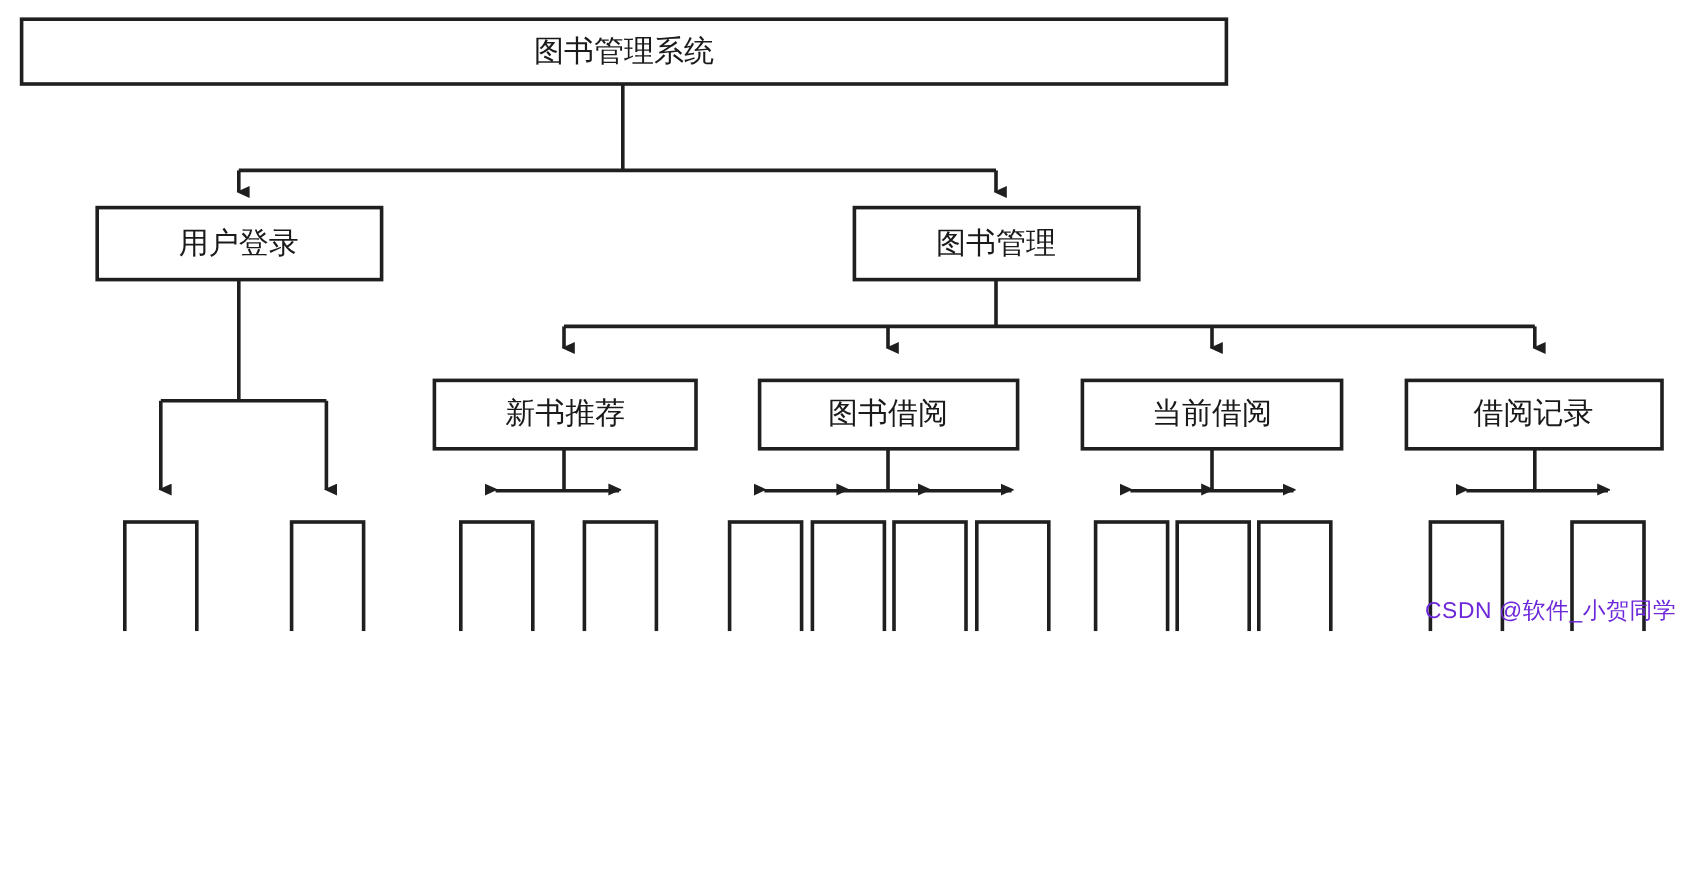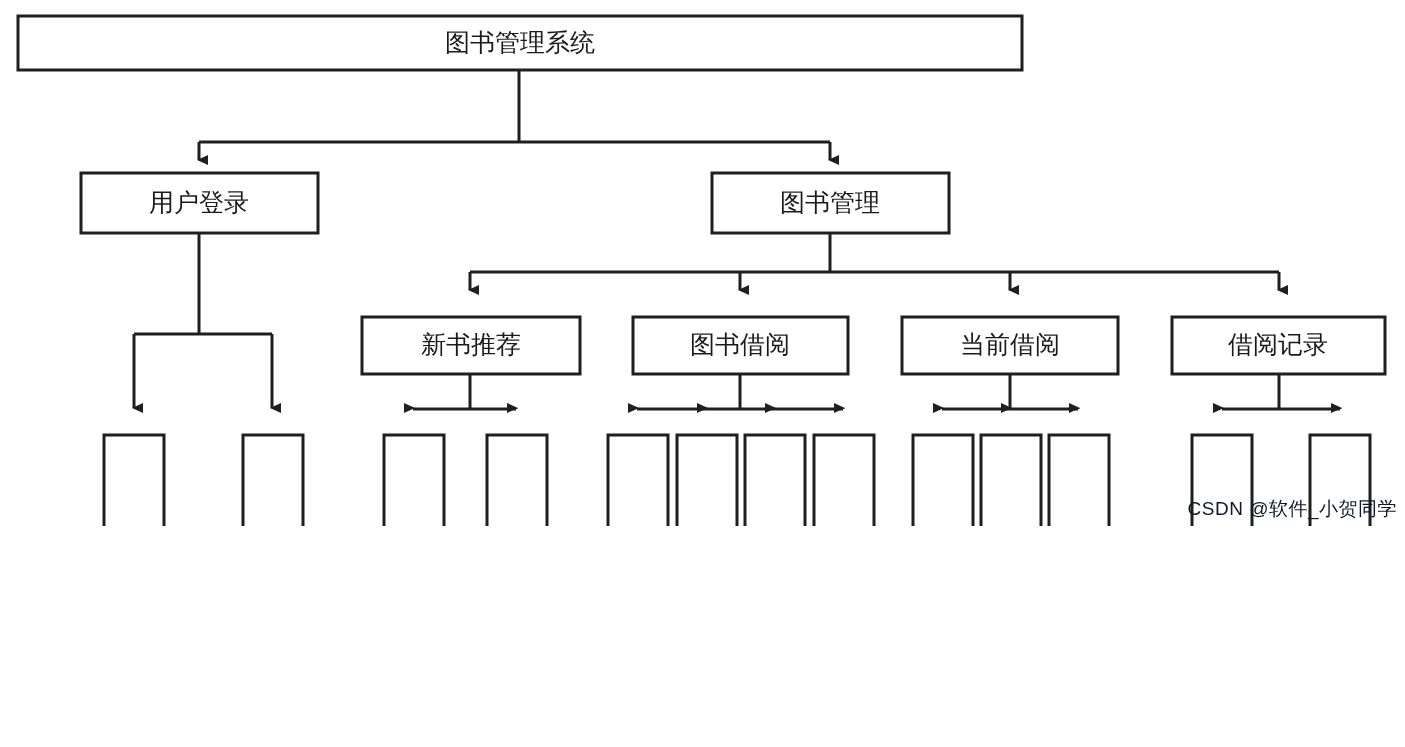--- a/index.html
+++ b/index.html
@@ -64,21 +64,21 @@
     text-align: center;
     white-space: nowrap;
     pointer-events: none;
   }
   .watermark {
     position: absolute;
     right: 8px;
     bottom: 4px;
     font-family: "Liberation Sans", "DejaVu Sans", sans-serif;
     font-size: 19px;
-    color: #0f172a;
+    color: #6d28d9;
     white-space: nowrap;
     letter-spacing: 0.5px;
   }
 </style>
 </head>
 <body>
 
 <div id="canvas">
 
   <svg id="diagram" viewBox="0 0 1405 747">

